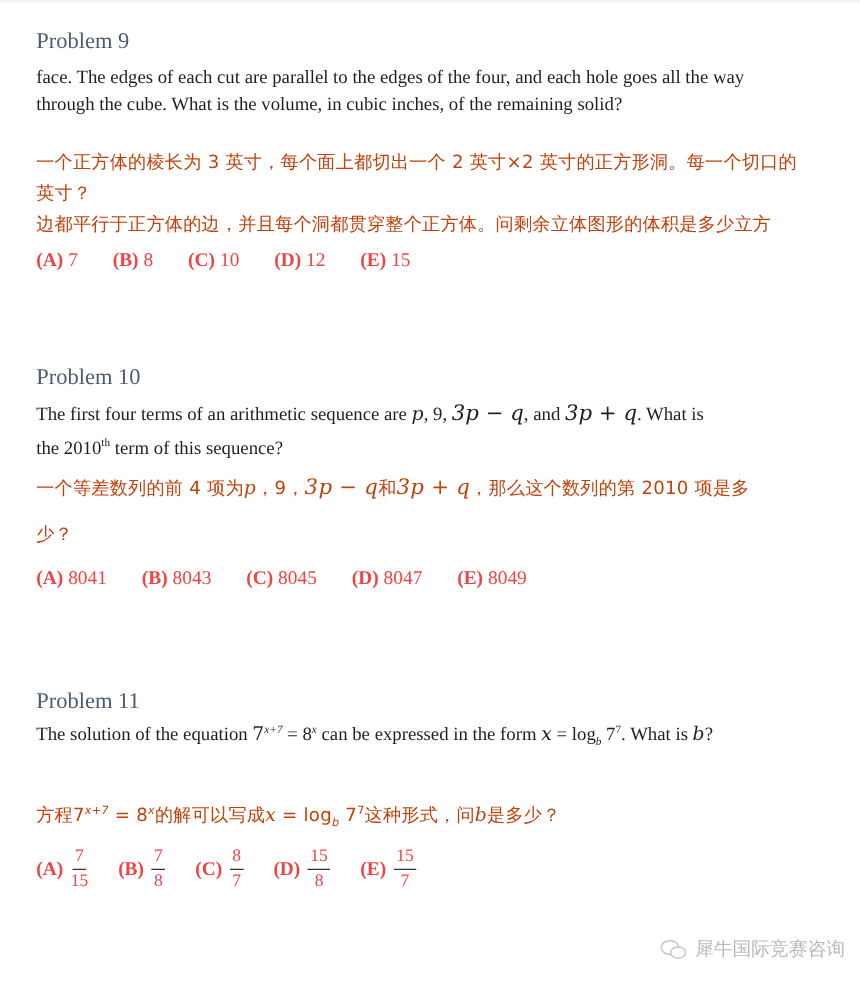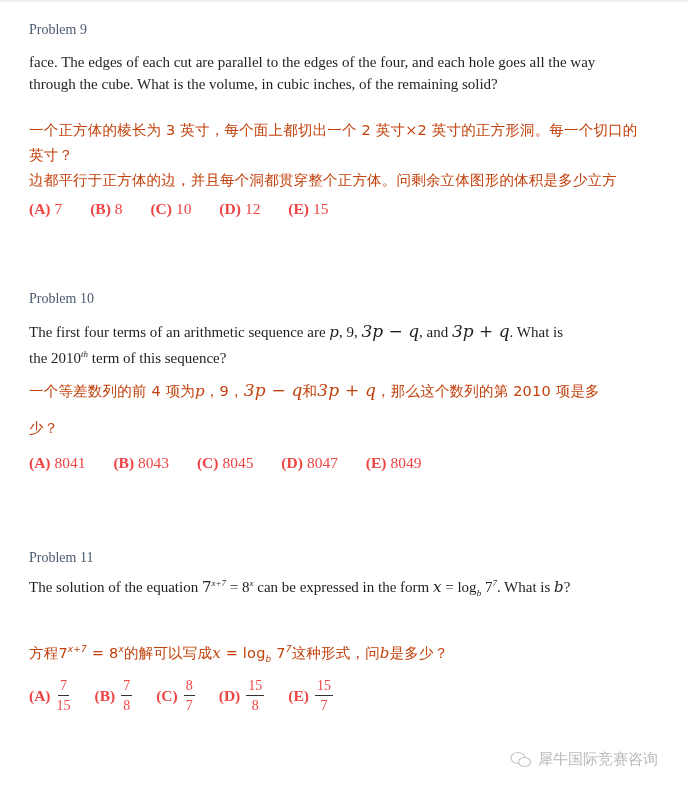--- a/index.html
+++ b/index.html
@@ -3,45 +3,45 @@
 <meta charset="utf-8">
 <style>
   html, body { margin: 0; padding: 0; background: #ffffff; }
   body {
     width: 688px; height: 789px; position: relative; overflow: hidden;
     font-family: "Liberation Serif", "DejaVu Serif", serif;
     color: #222;
   }
   .topline { position: absolute; left: 0; top: 0; width: 688px; height: 2px; background: #f2f2f2; }
   .problem-title {
-    position: absolute; left: 29px; font-size: 14px; color: #4a5a70;
+    position: absolute; left: 29px; font-size: 18px; color: #4a5a70;
   }
   .en {
     position: absolute; left: 29px; width: 640px; font-size: 15px; line-height: 22px; color: #1f1f1f;
   }
   .zh {
     position: absolute; left: 29px; width: 650px; font-size: 14.5px; line-height: 25px; color: #c2410c;
     font-family: "DejaVu Sans", sans-serif; letter-spacing: 0.2px;
   }
   .choices {
     position: absolute; left: 29px; font-size: 15.5px; color: #ef4444; white-space: nowrap;
   }
   .choice { display: inline-block; margin-right: 24px; }
   .choice b { font-weight: bold; margin-right: 4px; }
   .m { font-style: italic; font-family: "DejaVu Serif", serif; font-size: 15px; }
   .mbig { font-size: 17px; margin-top: 16px; }
-  .up { vertical-align: super; font-size: 9px; font-style: italic; }
+  .up { vertical-align: super; font-size: 9px; }
   .sub { vertical-align: sub; font-size: 9px; font-style: italic; }
   .frac-choice { display: inline-flex; align-items: center; margin-right: 24px; }
   .frac-choice b { font-weight: bold; margin-right: 6px; font-size: 15.5px; }
   .frac { display: inline-flex; flex-direction: column; align-items: center; font-size: 14px; line-height: 16px; }
   .frac .num { border-bottom: 1px solid #333; padding: 0 2px 1px; }
   .frac .den { padding-top: 2px; }
   .watermark {
-    position: absolute; left: 510px; top: 750px; color: #b8b8b8; font-size: 15px;
+    position: absolute; left: 528px; top: 750px; color: #b8b8b8; font-size: 15px;
     font-family: "DejaVu Sans", sans-serif; display: flex; align-items: center; gap: 6px;
   }
   .wm-icon { width: 22px; height: 18px; }
 </style>
 </head>
 <body>
 
 <div class="topline"></div>
 
 <div class="problem-title" style="top:22px">Problem 9</div>

